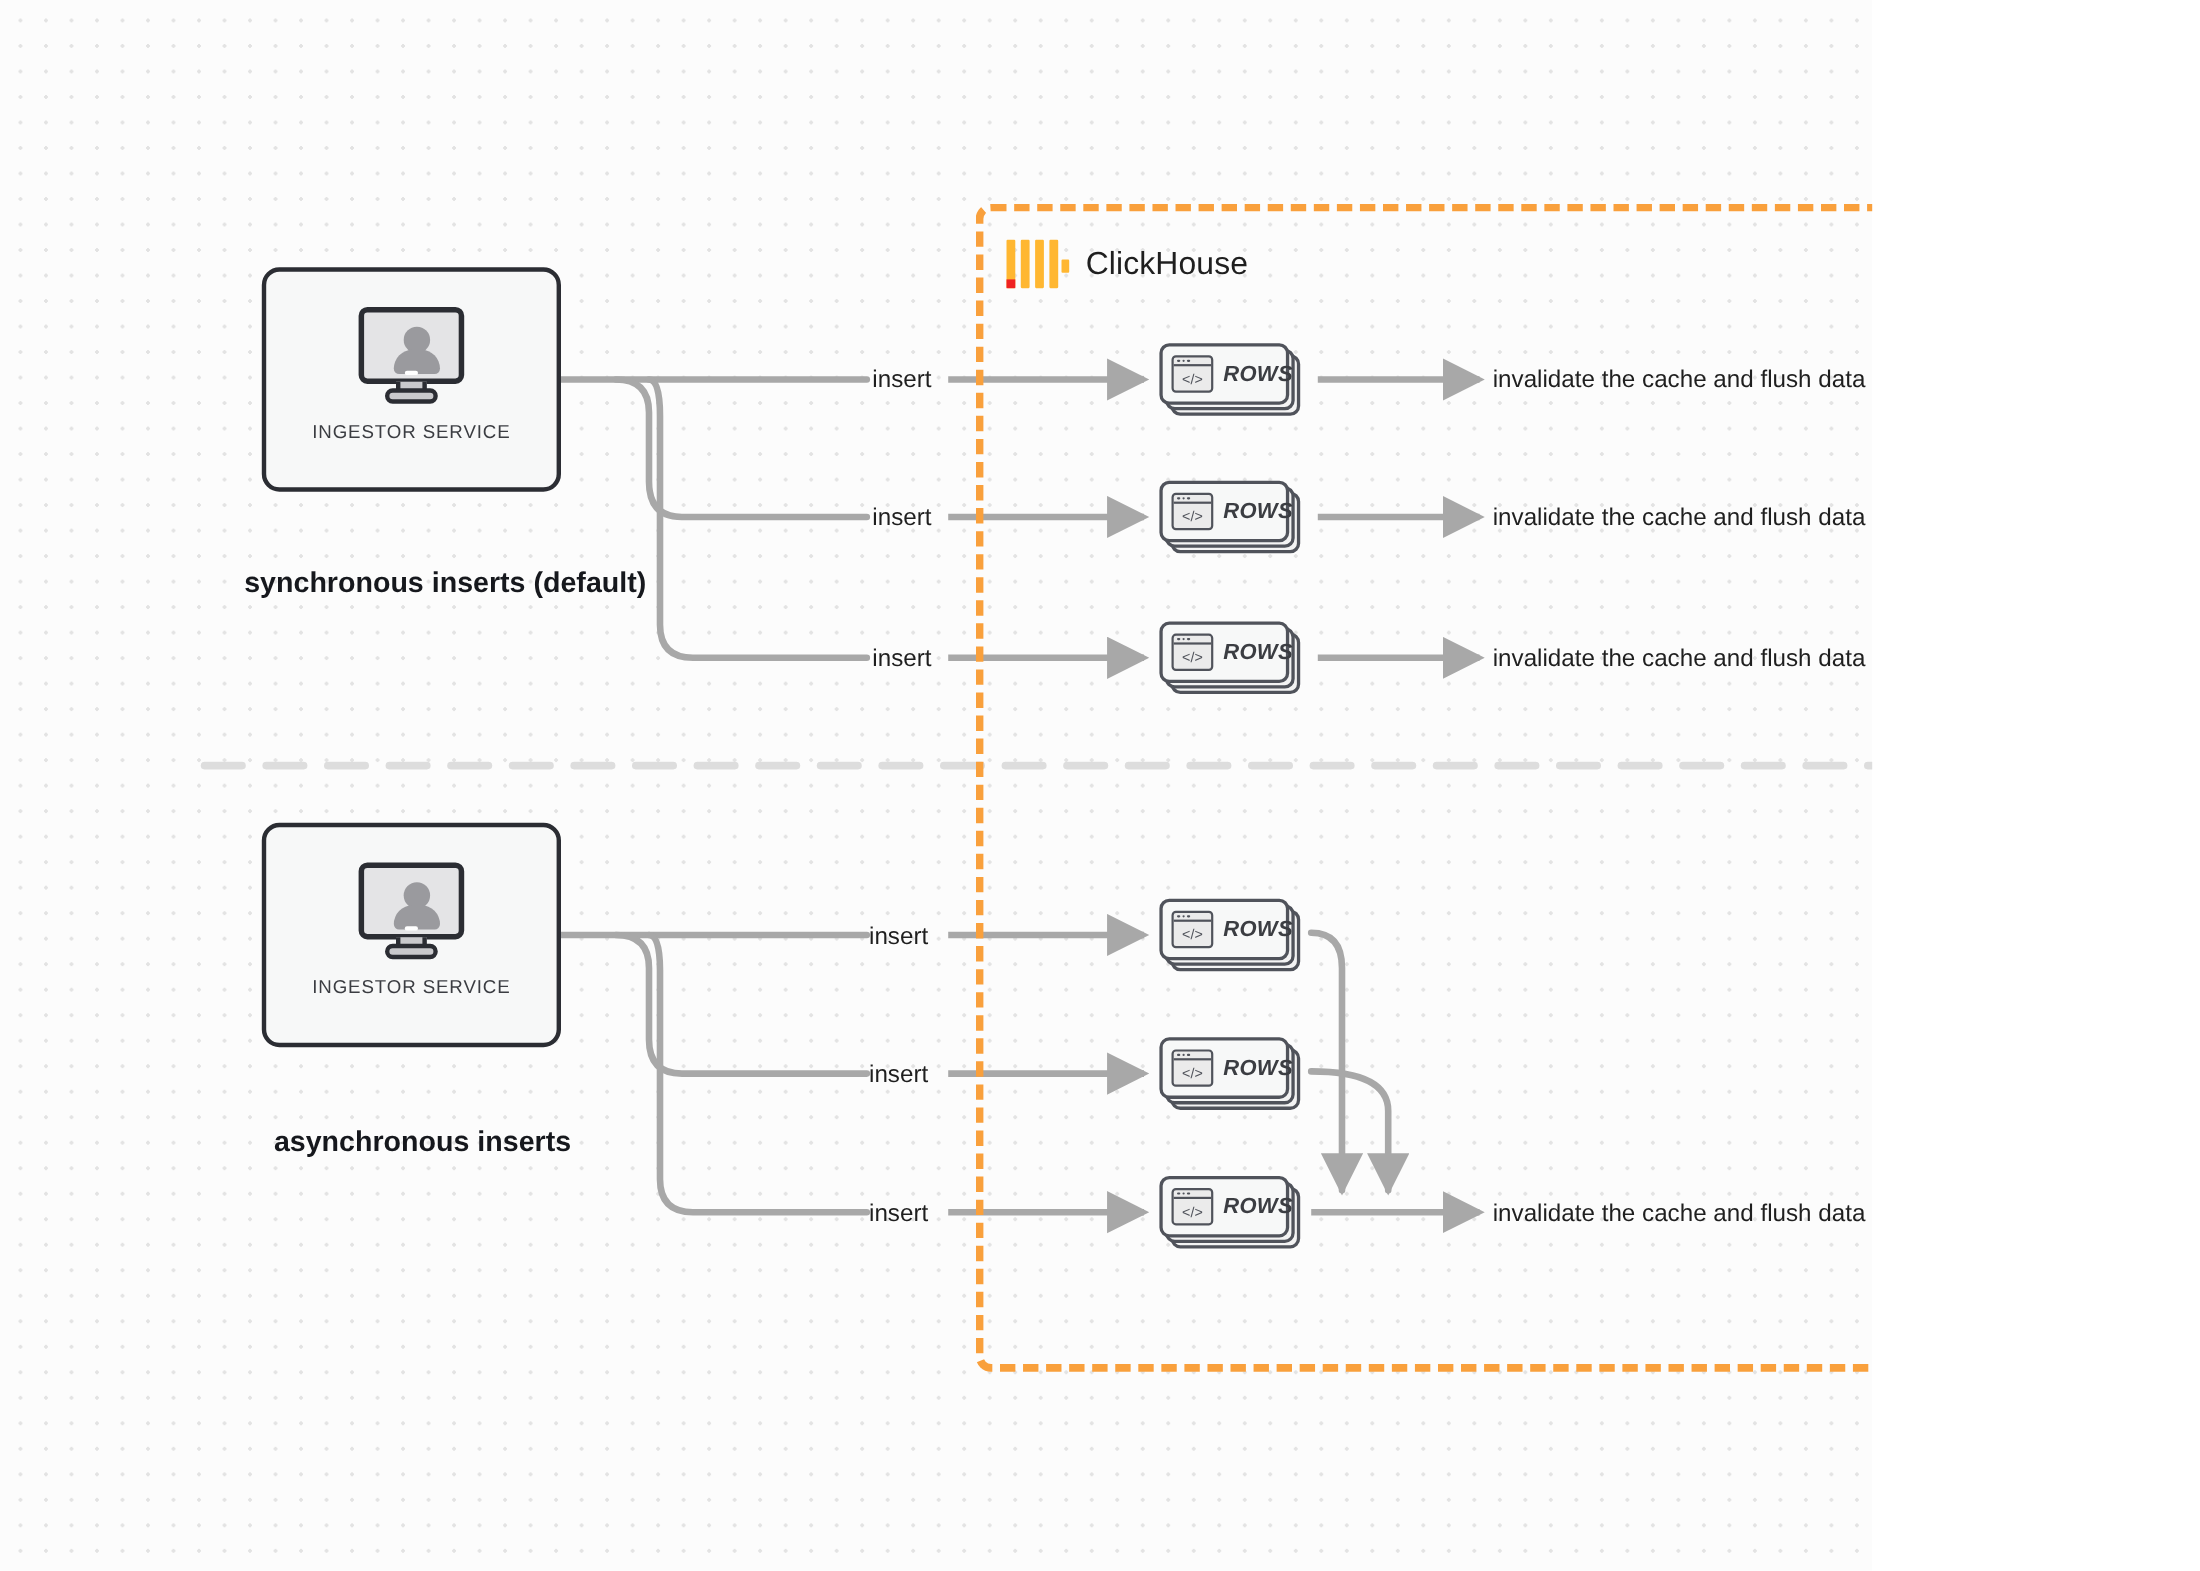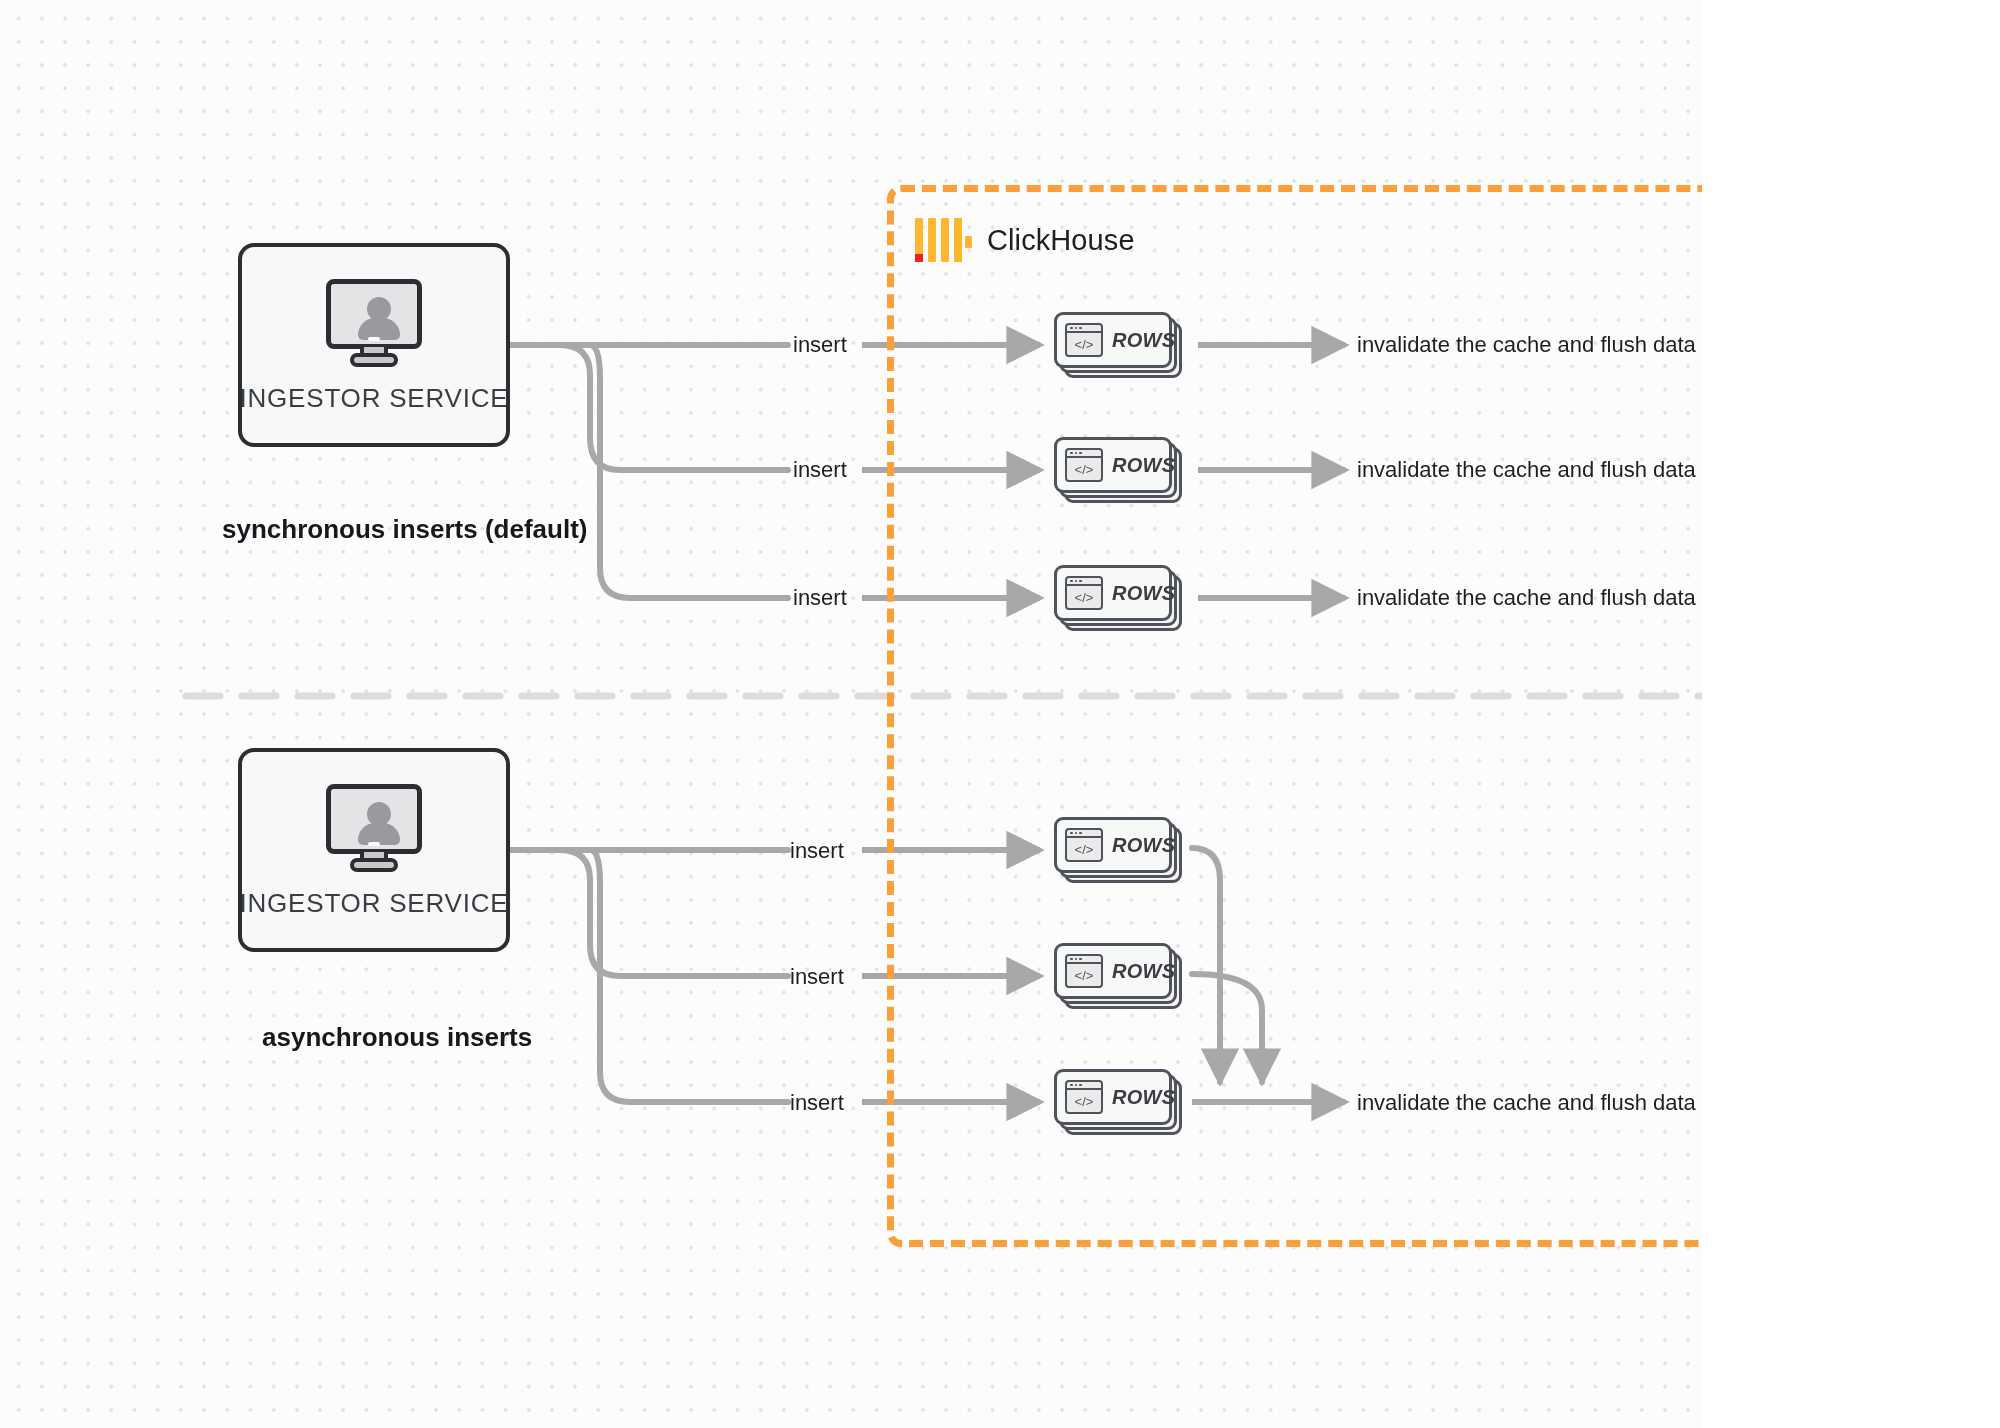--- a/index.html
+++ b/index.html
@@ -162,36 +162,36 @@
     position: absolute;
     left: 42px;
     top: 58px;
     width: 12px;
     height: 4px;
     border-radius: 2px;
     background: #ffffff;
   }
   .ingestor-label {
     margin-top: 16px;
-    font-size: 26px;
+    font-size: 17px;
     color: #3b3d42;
     letter-spacing: 0.8px;
     white-space: nowrap;
   }
 
   
   .section-caption {
     position: absolute;
     font-size: 26px;
     font-weight: bold;
     color: #16181d;
     white-space: nowrap;
   }
   .section-caption.sync { left: 222px; top: 514px; }
-  .section-caption.async { left: 262px; top: 1022px; text-align: right; }
+  .section-caption.async { left: 249px; top: 1022px; text-align: right; }
 
   
   .rows-card {
     position: absolute;
     width: 128px;
     height: 66px;
   }
   .rows-card .layer {
     position: absolute;
     background: #f3f3f3;

